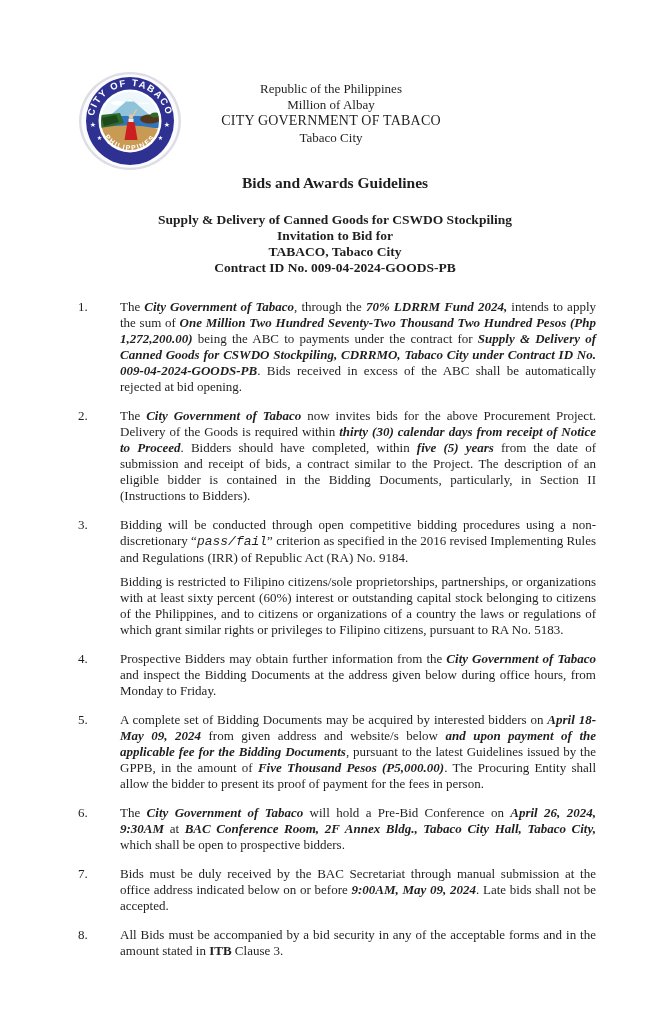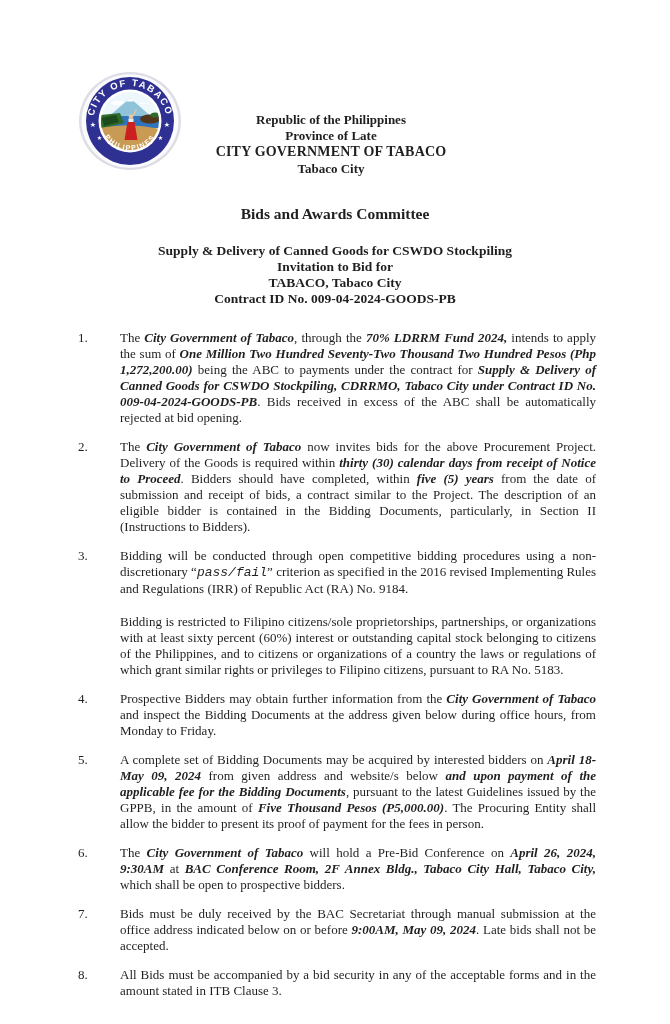--- a/index.html
+++ b/index.html
@@ -13,24 +13,24 @@
     font-family: "Liberation Serif", "DejaVu Serif", serif;
   }
   .seal {
     position: absolute;
     left: 77px;
     top: 71px;
     width: 106px;
     height: 100px;
   }
   .header-block {
-    padding-top: 112px;
+    padding-top: 81px;
     margin: 0 70px 0 62px;
     text-align: center;
-    font-weight: bold;
+    font-weight: normal;
   }
   .header-line { font-size: 13px; line-height: 16.2px; }
   .header-line.org { font-size: 14px; letter-spacing: 0.2px; }
   .committee-title {
     margin-top: 27px;
     text-align: center;
     font-weight: bold;
     font-size: 15.5px;
     line-height: 19px;
   }
@@ -47,25 +47,25 @@
     font-size: 13px;
     line-height: 15.4px;
   }
   .doc-item-body {
     flex: 1;
     text-align: justify;
     font-size: 13px;
     line-height: 16px;
   }
   .doc-item-body p { margin: 0; }
-  .doc-item-body p + p { margin-top: 17px; }
+  .doc-item-body p + p { margin-top: 8px; }
   .seg-n  { font-weight: normal; font-style: normal; }
   .seg-bi { font-weight: bold;   font-style: italic; }
   .seg-i  { font-weight: normal; font-style: italic; font-family: Liberation Mono, monospace; }
-  .seg-b  { font-weight: normal;   font-style: normal; }
+  .seg-b  { font-weight: bold;   font-style: normal; }
 </style>
 </head>
 <body>
 
 <div class="page">
 
   <svg class="seal" viewBox="0 0 104 100" xmlns="http://www.w3.org/2000/svg" aria-hidden="true">
     <defs>
       <clipPath id="sceneClip">
           <circle cx="52" cy="50" r="29"></circle>
@@ -101,26 +101,26 @@
       <textPath href="#arcBottom" startOffset="50%" text-anchor="middle">PHILIPPINES</textPath>
     </text>
     <text x="15" y="55.5" text-anchor="middle" font-size="7" fill="#ffffff">★</text>
     <text x="89" y="55.5" text-anchor="middle" font-size="7" fill="#ffffff">★</text>
     <text x="21.5" y="69" text-anchor="middle" font-size="6" fill="#ffffff">★</text>
     <text x="82.5" y="69" text-anchor="middle" font-size="6" fill="#ffffff">★</text>
   </svg>
 
   <div class="header-block">
     <div class="header-line">Republic of the Philippines</div>
-    <div class="header-line">Province of Late</div>
+    <div class="header-line">Million of Albay</div>
     <div class="header-line org">CITY GOVERNMENT OF TABACO</div>
     <div class="header-line">Tabaco City</div>
   </div>
 
-  <div class="committee-title">Bids and Awards Committee</div>
+  <div class="committee-title">Bids and Awards Guidelines</div>
 
   <div class="title-block">
     <div class="title-line">Supply &amp; Delivery of Canned Goods for CSWDO Stockpiling</div>
     <div class="title-line">Invitation to Bid for</div>
     <div class="title-line">TABACO, Tabaco City</div>
     <div class="title-line">Contract ID No. 009-04-2024-GOODS-PB</div>
   </div>
 
   <div class="numbered-list">
       <div class="doc-item">

